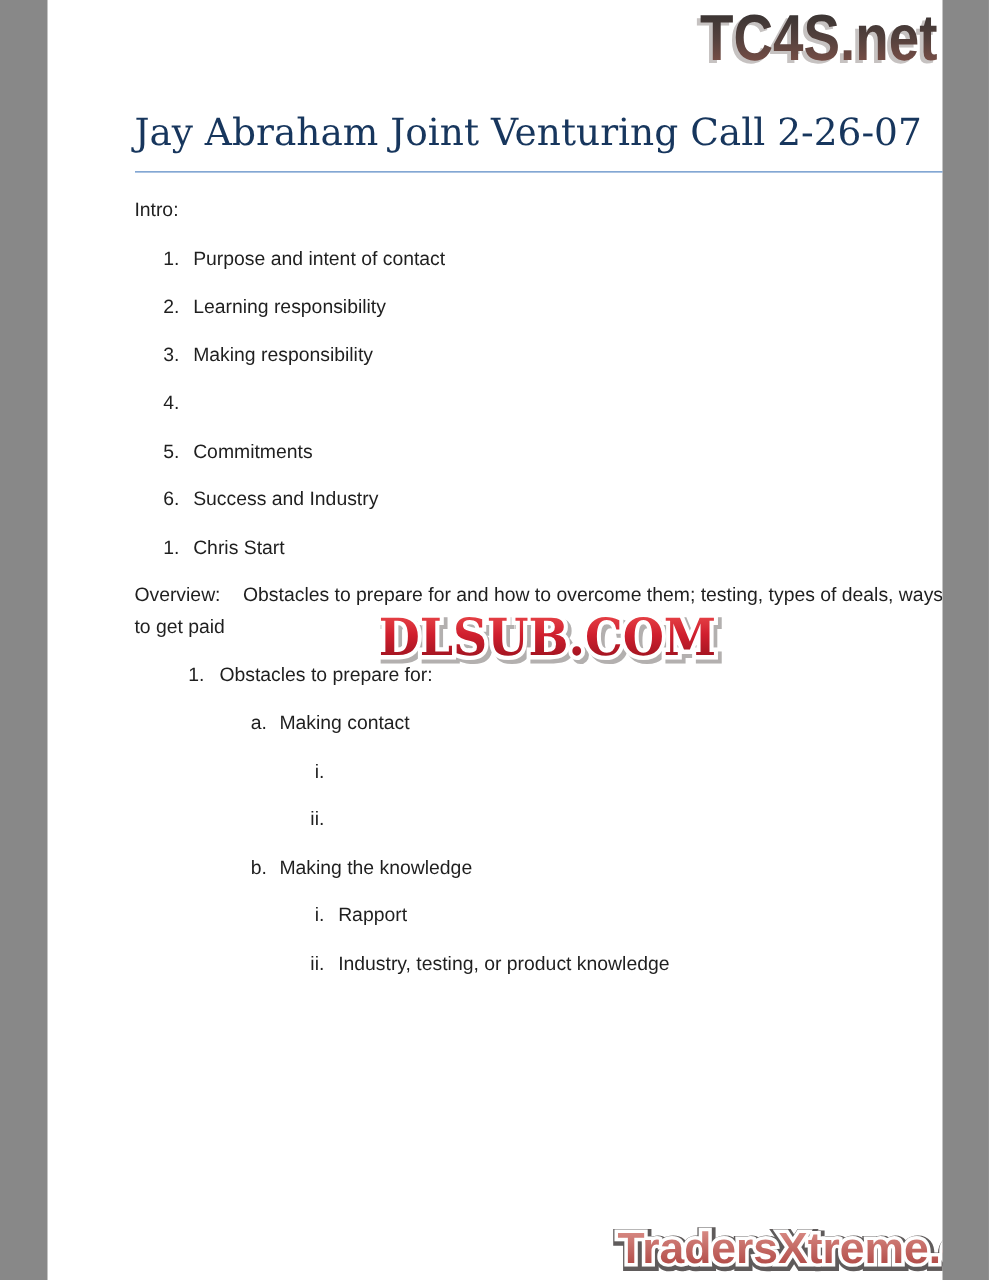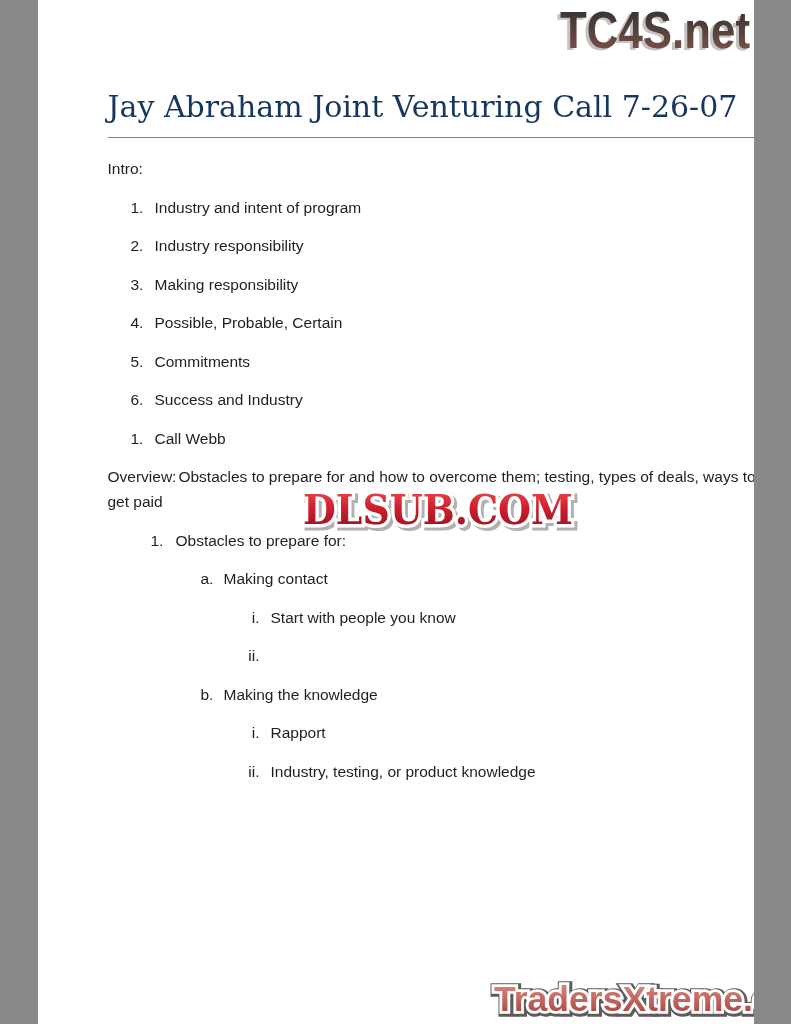--- a/index.html
+++ b/index.html
@@ -33,21 +33,21 @@
   }
   .heading, .para, .li {
     font-size: 15.5px;
     line-height: 25px;
     color: var(--body-text, #1f1f1f);
   }
   .heading { margin: 0 0 13.5px 0; }
   .heading.first { margin-top: 18px; }
   .gap { margin-top: 52.5px; }
   .para { margin: 0 0 13.5px 0; }
-  .ov-label { margin-right: 2px; }
+  .ov-label { margin-right: 18px; }
   .li { display: flex; margin: 0 0 13.5px 0; }
   .li .marker { flex: 0 0 auto; }
   .li .txt { flex: 0 1 auto; }
   .l-intro .marker { width: 24px; margin-left: 23px; }
   .lvl1 .marker { width: 25px; margin-left: 43px; }
   .lvl2 .marker { width: 23px; margin-left: 93px; }
   .lvl3 .marker { width: 26px; margin-left: 126px; text-align: right; }
   .lvl3 .txt { margin-left: 11px; }
   .logo-tc4s { position: absolute; top: 3px; right: 2px; }
   .logo-dlsub { position: absolute; left: 255px; top: 484px; }
@@ -67,71 +67,69 @@
         <stop offset="0.5" stop-color="#54413d"></stop>
         <stop offset="1" stop-color="#8a554b"></stop>
       </linearGradient>
     </defs>
     <text x="95" y="47" text-anchor="middle" font-size="52" font-weight="bold" textLength="190" lengthAdjust="spacingAndGlyphs" fill="#c6c2c1">TC4S.net</text>
     <text x="98" y="45" text-anchor="middle" font-size="52" font-weight="bold" textLength="190" lengthAdjust="spacingAndGlyphs" fill="url(#gTC)">TC4S.net</text>
   </svg>
 
   <div class="doc">
 
-    <h1 class="title">Jay Abraham Joint Venturing Call 7-26-07</h1>
+    <h1 class="title">Jay Abraham Joint Venturing Call 2-26-07</h1>
 
     <p class="heading first">Intro:</p>
 
     <div class="li l-intro">
       <span class="marker">1.</span>
-      <span class="txt">Industry and intent of program</span>
+      <span class="txt">Purpose and intent of contact</span>
     </div>
     <div class="li l-intro">
       <span class="marker">2.</span>
-      <span class="txt">Industry responsibility</span>
+      <span class="txt">Learning responsibility</span>
     </div>
     <div class="li l-intro">
       <span class="marker">3.</span>
       <span class="txt">Making responsibility</span>
     </div>
     <div class="li l-intro">
       <span class="marker">4.</span>
-      <span class="txt">Possible, Probable, Certain</span>
     </div>
     <div class="li l-intro">
       <span class="marker">5.</span>
       <span class="txt">Commitments</span>
     </div>
     <div class="li l-intro">
       <span class="marker">6.</span>
       <span class="txt">Success and Industry</span>
     </div>
 
 
     <div class="li l-intro">
       <span class="marker">1.</span>
-      <span class="txt">Call Webb</span>
+      <span class="txt">Chris Start</span>
     </div>
 
     <p class="para gap">
       <span class="ov-label">Overview:</span><span>Obstacles to prepare for and how to overcome them; testing, types of deals, ways to get paid</span>
     </p>
 
 
     <div class="li lvl1">
       <span class="marker">1.</span>
       <span class="txt">Obstacles to prepare for:</span>
     </div>
     <div class="li lvl2">
       <span class="marker">a.</span>
       <span class="txt">Making contact</span>
     </div>
     <div class="li lvl3">
       <span class="marker">i.</span>
-      <span class="txt">Start with people you know</span>
     </div>
     <div class="li lvl3">
       <span class="marker">ii.</span>
     </div>
     <div class="li lvl2">
       <span class="marker">b.</span>
       <span class="txt">Making the knowledge</span>
     </div>
     <div class="li lvl3">
       <span class="marker">i.</span>

